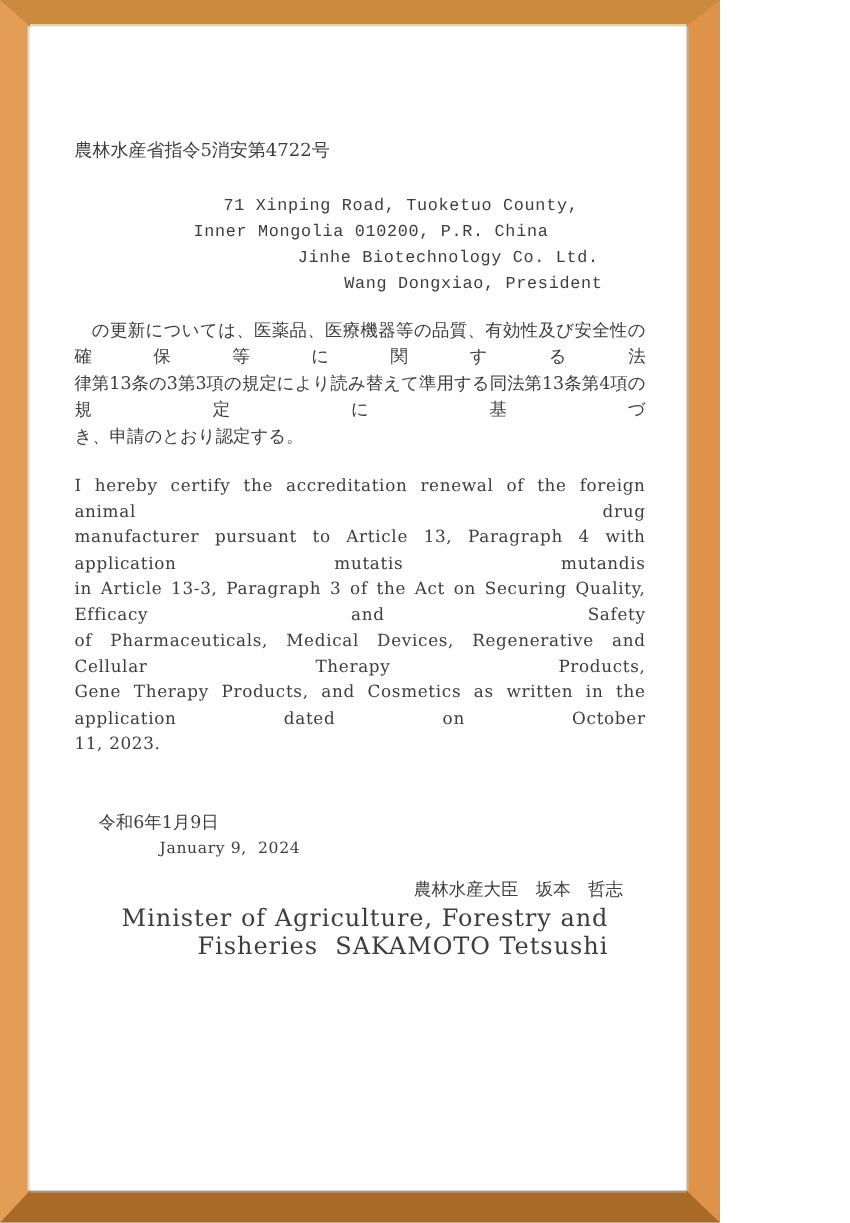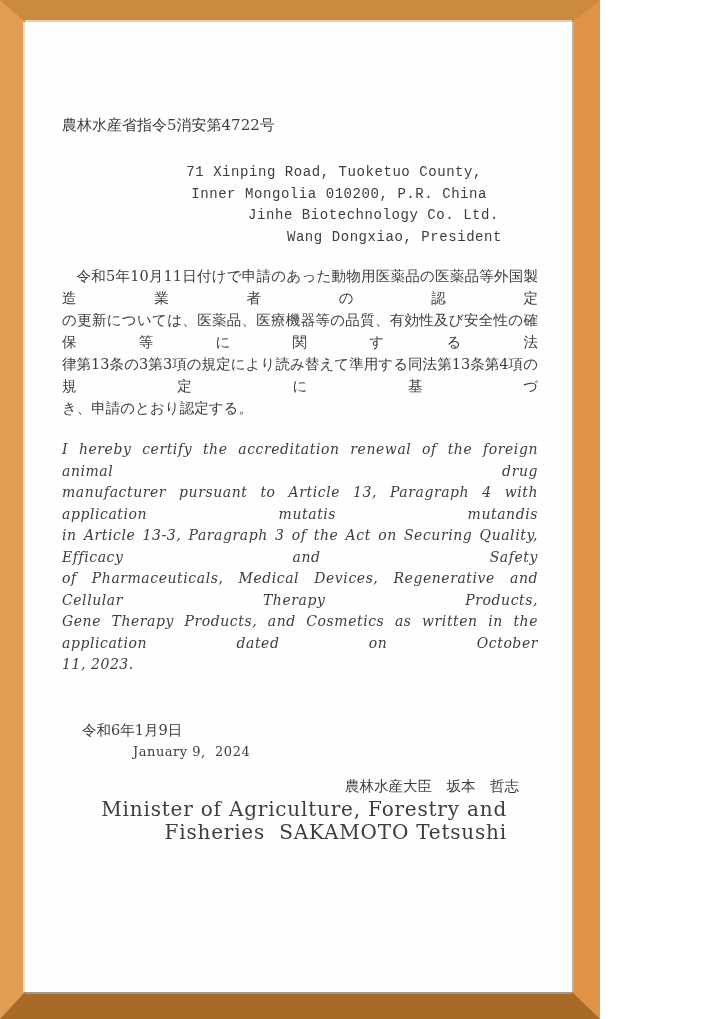--- a/index.html
+++ b/index.html
@@ -44,21 +44,21 @@
     letter-spacing: 0.04em;
   }
   .address {
     margin-top: 28px;
     font-size: 14px;
     line-height: 21.5px;
     text-align: right;
     font-family: Liberation Mono, monospace;
   }
   .address div:nth-child(1) { margin-right: 56px; }
-  .address div:nth-child(2) { margin-right: 51px; }
+  .address div:nth-child(2) { margin-right: 81px; }
   .address div:nth-child(3) { margin-right: 39px; }
   .address div:nth-child(4) { margin-right: 36px; }
   .body-ja {
     margin-top: 17px;
     font-size: 14.5px;
     line-height: 22px;
   }
   .body-ja div {
     text-align: justify;
     text-align-last: justify;
@@ -66,21 +66,20 @@
   .body-ja div:first-child { text-indent: 1em; }
   .body-ja div:last-child { text-align-last: left; }
   .body-en {
     margin-top: 20px;
     font-size: 14px;
     line-height: 21.5px;
   }
   .body-en div {
     text-align: justify;
     text-align-last: justify;
-    font-style: italic;
   }
   .body-en div:last-child { text-align-last: left; }
   .date-block {
     margin-top: 43px;
     font-size: 14.5px;
     line-height: 22px;
   }
   .date-ja { padding-left: 20px; }
   .date-en {
     padding-left: 71px;
@@ -109,21 +108,20 @@
     <div class="doc-number">農林水産省指令5消安第4722号</div>
 
     <div class="address latin">
         <div>71 Xinping Road, Tuoketuo County,</div>
         <div>Inner Mongolia 010200, P.R. China</div>
         <div>Jinhe Biotechnology Co. Ltd.</div>
         <div>Wang Dongxiao, President</div>
       </div>
 
     <div class="body-ja">
-        <div>令和5年10月11日付けで申請のあった動物用医薬品の医薬品等外国製造業者の認定</div>
         <div>の更新については、医薬品、医療機器等の品質、有効性及び安全性の確保等に関する法</div>
         <div>律第13条の3第3項の規定により読み替えて準用する同法第13条第4項の規定に基づ</div>
         <div>き、申請のとおり認定する。</div>
       </div>
 
     <div class="body-en latin">
         <div>I hereby certify the accreditation renewal of the foreign animal drug</div>
         <div>manufacturer pursuant to Article 13, Paragraph 4 with application mutatis mutandis</div>
         <div>in Article 13-3, Paragraph 3 of the Act on Securing Quality, Efficacy and Safety</div>
         <div>of Pharmaceuticals, Medical Devices, Regenerative and Cellular Therapy Products,</div>

